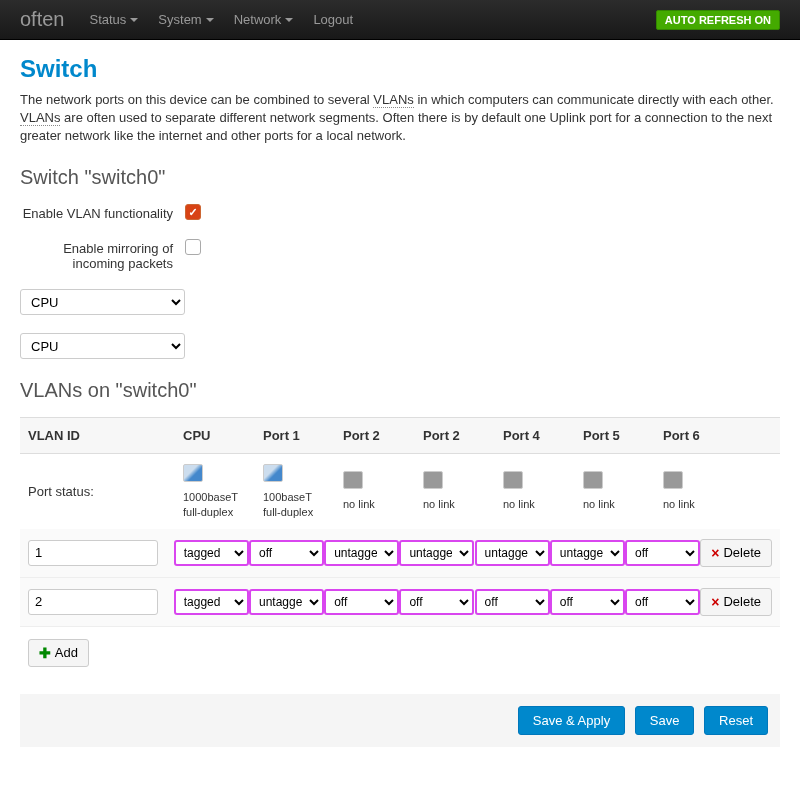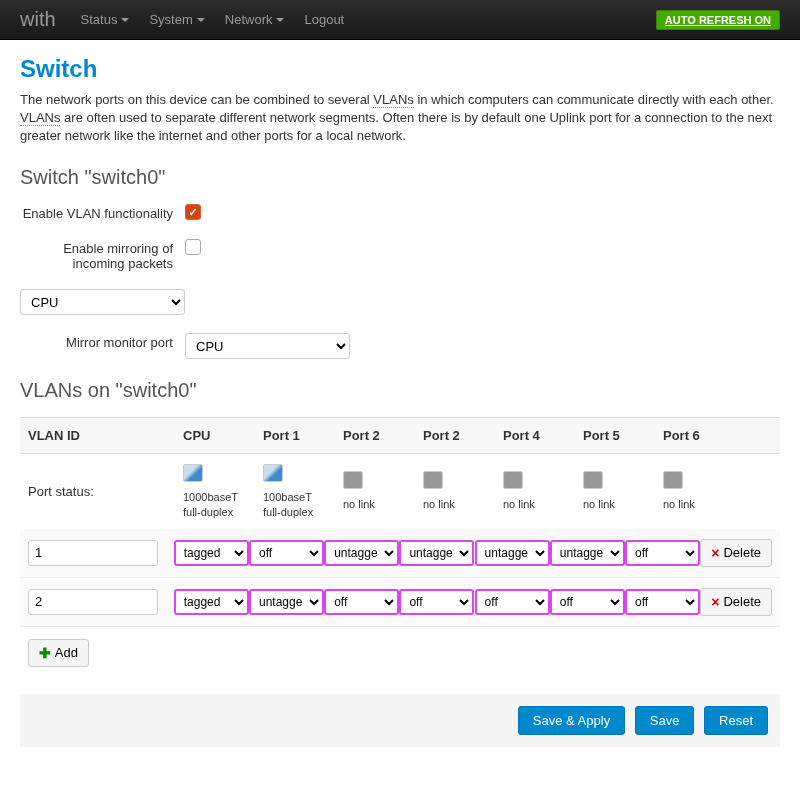--- a/index.html
+++ b/index.html
@@ -4,21 +4,21 @@
   <style>
     * { box-sizing: border-box; margin: 0; padding: 0; }
     body { font-family: Arial, Helvetica, sans-serif; font-size: 13px; color: #333; background: #fff; }
     
     .navbar { background: #1b1b1b; background: linear-gradient(#2c2c2c, #181818); height: 40px; display: flex; align-items: center; padding: 0 20px; border-bottom: 1px solid #000; }
     .navbar-brand { color: #999; font-size: 20px; font-weight: normal; margin-right: 15px; text-decoration: none; }
     .navbar-nav { display: flex; list-style: none; flex: 1; }
     .navbar-nav li { padding: 0 10px; }
     .navbar-nav a { color: #999; text-decoration: none; font-size: 13px; display: flex; align-items: center; }
     .caret { margin-left: 4px; border-top: 4px solid #999; border-left: 4px solid transparent; border-right: 4px solid transparent; }
-    .badge-refresh { background: #4a0; color: #fff; padding: 3px 8px; font-size: 11px; font-weight: bold; border-radius: 2px; border: 1px solid #380; text-decoration: underline; }
+    .badge-refresh { background: #4a0; color: #fff; padding: 3px 8px; font-size: 11px; font-weight: bold; border-radius: 2px; border: 1px solid #380; }
     
     .container { max-width: 800px; margin: 0 auto; padding: 15px 20px; }
     h2 { color: #08c; font-size: 24px; font-weight: bold; margin-bottom: 8px; }
     .description { color: #333; font-size: 13px; line-height: 1.4; margin-bottom: 20px; }
     .description .abbr { border-bottom: 1px dotted #888; }
     
     h3 { color: #555; font-size: 20px; font-weight: normal; margin-top: 20px; margin-bottom: 15px; }
     
     .form-row { display: flex; align-items: flex-start; margin-bottom: 18px; }
     .form-label { width: 165px; text-align: right; padding-right: 12px; padding-top: 2px; font-size: 13px; color: #333; }
@@ -52,21 +52,21 @@
     
     .add-section { padding: 12px 8px; }
     
     .button-bar { background: #f5f5f5; padding: 12px 12px; text-align: right; margin-top: 15px; }
     .btn-primary { background: #08c; border-color: #07b; color: #fff; margin-left: 6px; padding: 6px 14px; }
   </style>
 </head>
 <body>
 
 <div class="navbar">
-  <a class="navbar-brand">with</a>
+  <a class="navbar-brand">often</a>
   <ul class="navbar-nav">
     <li>
         <a>
           <span>Status</span>
           <span class="caret"></span>
         </a>
       </li>
     <li>
         <a>
           <span>System</span>
@@ -107,21 +107,20 @@
 
   <div class="form-row">
     <div class="form-control-area">
       <select class="form-select">
         <option>CPU</option>
       </select>
     </div>
   </div>
 
   <div class="form-row">
-    <div class="form-label">Mirror monitor port</div>
     <div class="form-control-area">
       <select class="form-select">
         <option>CPU</option>
       </select>
     </div>
   </div>
 
   <h3>VLANs on "switch0"</h3>
 
   <div class="vlan-table">

